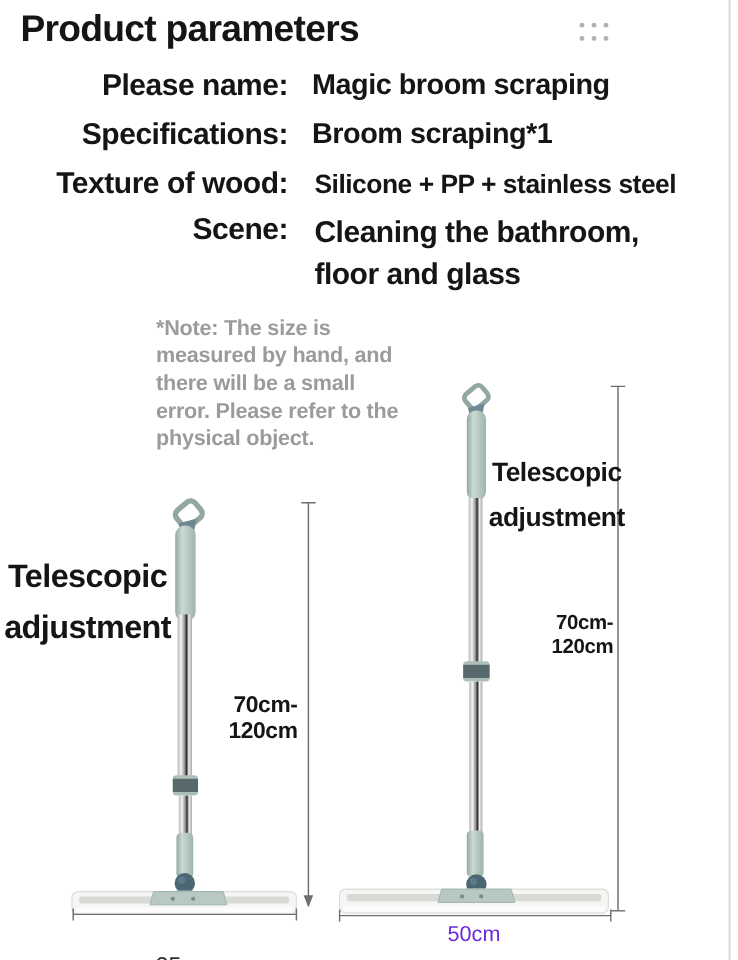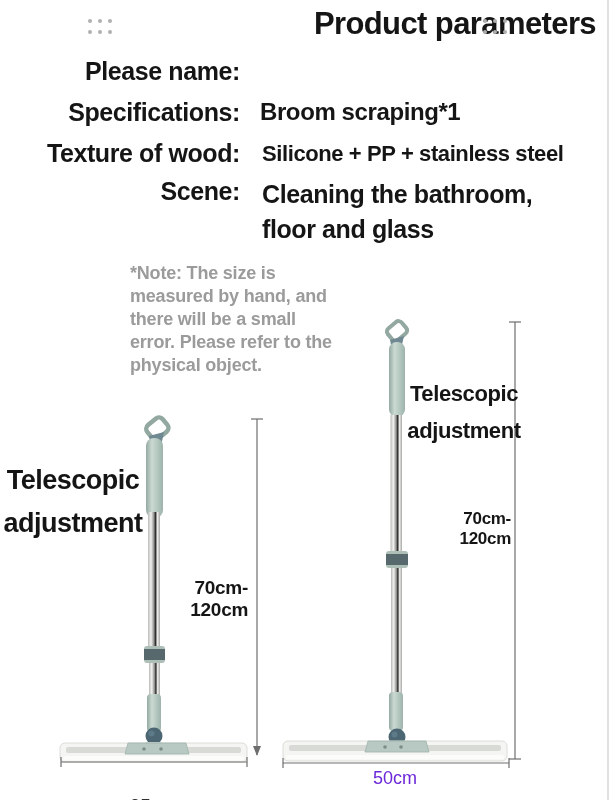--- a/index.html
+++ b/index.html
@@ -5,22 +5,22 @@
   html,body{margin:0;padding:0;background:#ffffff;}
   .page{
     position:relative;width:615px;height:800px;background:#fff;overflow:hidden;
     font-family:"Liberation Sans","DejaVu Sans",sans-serif;color:var(--text-black,#151515);
   }
   .edge-line{position:absolute;left:607px;top:0;width:2px;height:800px;background:var(--edge-line,#e0e0e0);}
   
   .dots{position:absolute;top:19px;display:grid;grid-template-columns:repeat(3,4px);gap:7px 6px;}
   .dot{width:4px;height:4px;border-radius:50%;background:var(--dot-gray,#b0b0b0);}
   .title{
-    position:absolute;left:0;top:6px;width:596px;margin:0;text-align:right;
-    font-size:31px;font-weight:700;letter-spacing:-0.6px;color:var(--text-black,#151515);
+    position:absolute;left:0;top:6px;width:596px;margin:0;text-align:left;
+    font-size:31px;font-weight:700;letter-spacing:-0.6px;color:var(--text-black,#151515);padding-left:17px;
   }
   
   .spec-row{position:absolute;left:0;width:615px;display:flex;align-items:flex-start;}
   .spec-label{width:240px;text-align:right;font-weight:700;font-size:25px;letter-spacing:-0.4px;white-space:nowrap;}
   .spec-value{font-weight:700;font-size:24px;letter-spacing:-0.4px;white-space:pre-line;}
   .gap-lg{margin-left:20px;}
   .gap-sm{margin-left:22px;}
   .row-texture .spec-value{font-size:22px;padding-top:2px;}
   .row-scene .spec-value{font-size:25px;line-height:35px;}
   
@@ -63,20 +63,21 @@
     <span class="dot"></span>
       <span class="dot"></span>
       <span class="dot"></span>
     <span class="dot"></span>
       <span class="dot"></span>
       <span class="dot"></span>
   </div>
 
   <div class="spec-row" style="top:57px">
     <div class="spec-label">Please name:</div>
+    <div class="spec-value gap-lg">Magic broom scraping</div>
   </div>
   <div class="spec-row" style="top:98px">
     <div class="spec-label">Specifications:</div>
     <div class="spec-value gap-lg">Broom scraping*1</div>
   </div>
   <div class="spec-row row-texture" style="top:139px">
     <div class="spec-label">Texture of wood:</div>
     <div class="spec-value gap-sm">Silicone + PP + stainless steel</div>
   </div>
   <div class="spec-row row-scene" style="top:177px">

